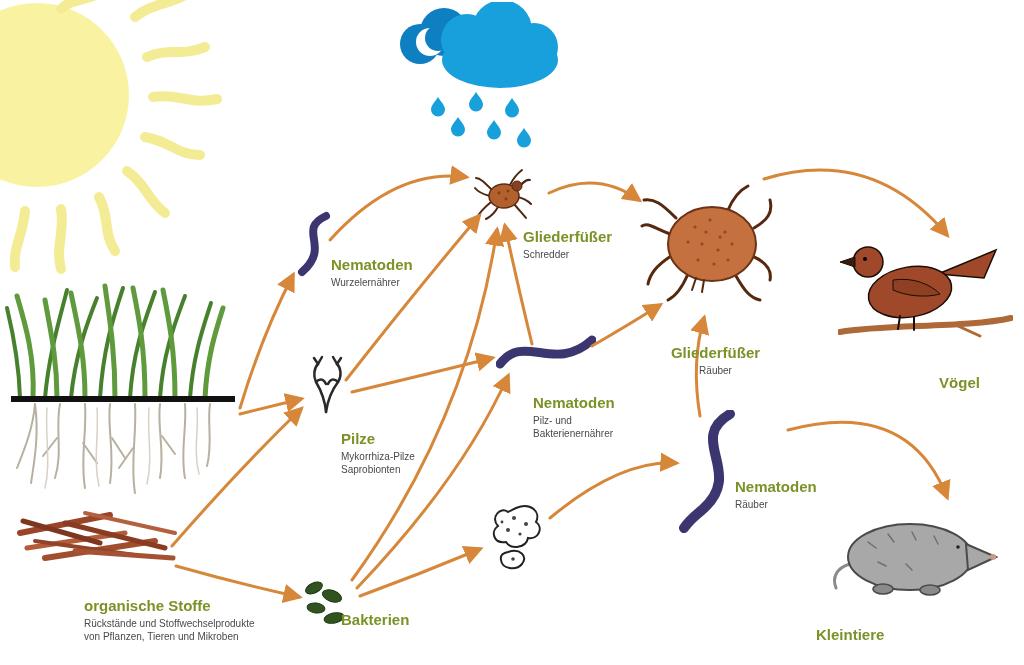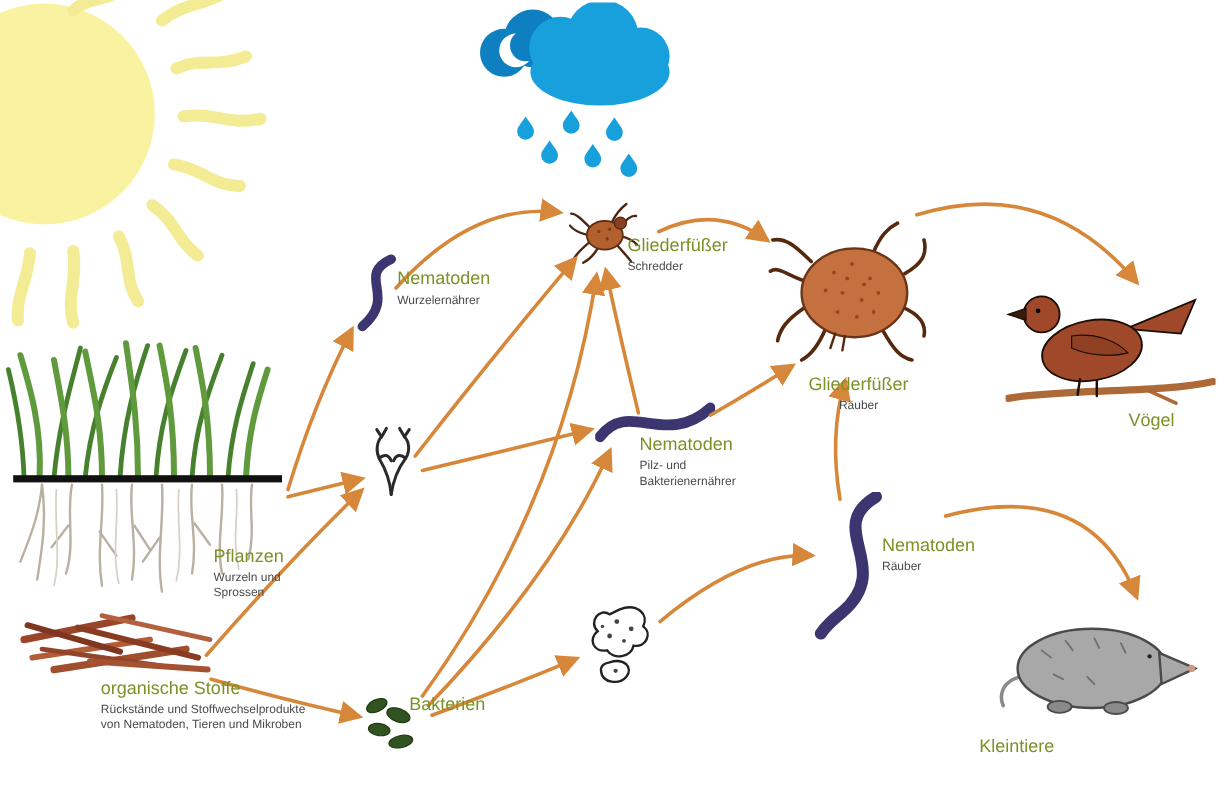--- a/index.html
+++ b/index.html
@@ -1,21 +1,21 @@
 <!DOCTYPE html>
 <html><head>
 <meta charset="utf-8">
 <style>
   html,body{margin:0;padding:0;background:#fff;}
   .stage{position:relative;width:1024px;height:665px;background:#ffffff;overflow:hidden;
          font-family:"Liberation Sans", sans-serif;}
   .icon{position:absolute;}
   .arrow-layer{position:absolute;left:0;top:0;pointer-events:none;}
   .caption{position:absolute;}
-  .caption .label{font-weight:normal;font-size:15px;color:#7b9227;white-space:nowrap;}
+  .caption .label{font-weight:bold;font-size:15px;color:#7b9227;white-space:nowrap;margin-top:32px;}
   .caption .sub{font-size:10px;color:#4a4a4a;line-height:13px;white-space:nowrap;margin-top:3px;}
   .caption.center{text-align:center;}
   .caption.center .label,.caption.center .sub{white-space:nowrap;}
 </style>
 </head>
 <body>
 
 <div class="stage">
 
   <svg class="icon" style="left:-5px;top:-5px" width="250" height="300" viewBox="0 0 250 300">
@@ -280,52 +280,52 @@
 
   <div class="caption center" style="left:648px;top:312px;width:135px">
     <div class="label">Gliederfüßer</div>
     <div class="sub">Räuber</div>
   </div>
 
   <div class="caption center" style="left:907px;top:342px;width:105px">
     <div class="label">Vögel</div>
   </div>
 
-  <div class="caption" style="left:178px;top:455px">
-    <div class="label">Pflanzen</div>
+
+  <div class="caption" style="left:341px;top:398px">
+    <div class="label">Pilze</div>
     <div class="sub">
-      <div>Wurzeln und</div>
-      <div>Sprossen</div>
+      <div>Mykorrhiza-Pilze</div>
+      <div>Saprobionten</div>
     </div>
   </div>
-
 
   <div class="caption" style="left:533px;top:362px">
     <div class="label">Nematoden</div>
     <div class="sub">
       <div>Pilz- und</div>
       <div>Bakterienernährer</div>
     </div>
   </div>
 
   <div class="caption" style="left:735px;top:446px">
     <div class="label">Nematoden</div>
     <div class="sub">Räuber</div>
   </div>
 
   <div class="caption" style="left:84px;top:565px">
     <div class="label">organische Stoffe</div>
     <div class="sub">
       <div>Rückstände und Stoffwechselprodukte</div>
-      <div>von Nematoden, Tieren und Mikroben</div>
+      <div>von Pflanzen, Tieren und Mikroben</div>
     </div>
   </div>
 
   <div class="caption" style="left:341px;top:579px">
     <div class="label">Bakterien</div>
   </div>
 
 
-  <div class="caption" style="left:816px;top:614px">
+  <div class="caption" style="left:816px;top:594px">
     <div class="label">Kleintiere</div>
   </div>
 
 </div>
 
 </body></html>

